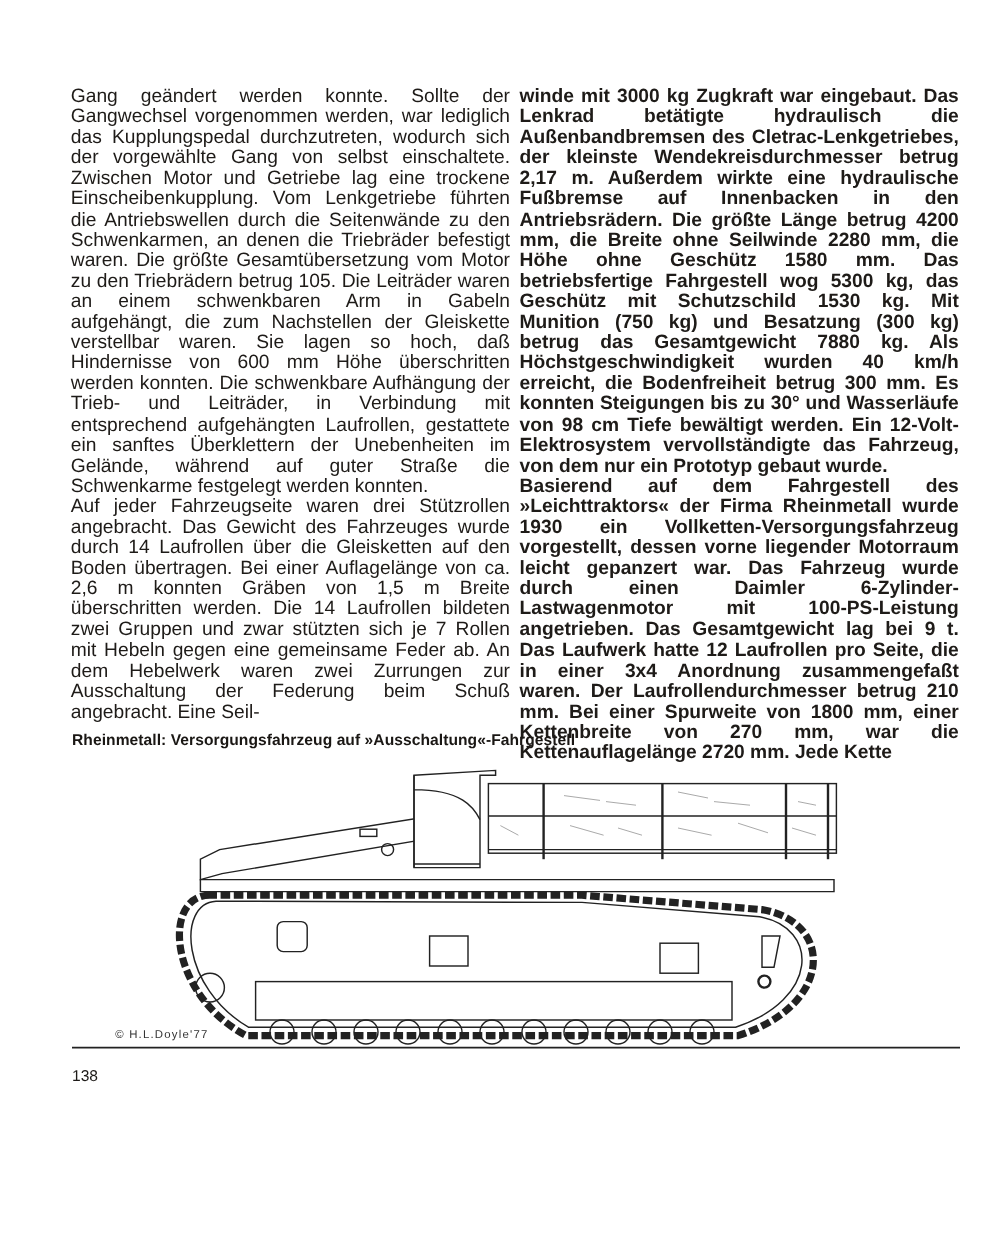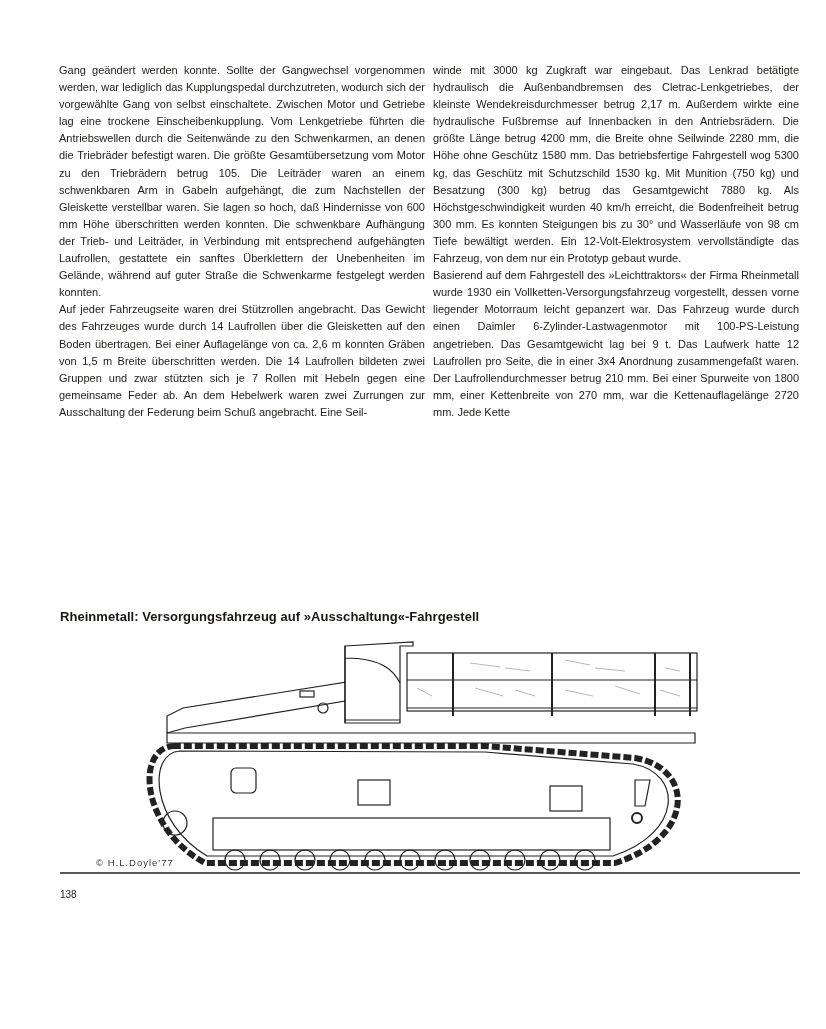--- a/index.html
+++ b/index.html
@@ -1,26 +1,26 @@
 <!DOCTYPE html>
 <html><head>
 <meta charset="utf-8">
 <style>
   html, body { margin: 0; padding: 0; background: #ffffff; }
   body { width: 826px; height: 1029px; position: relative; overflow: hidden;
          font-family: "Liberation Sans", sans-serif; color: #1e1b18; }
-  .col { position: absolute; top: 62px; width: 366px; font-size: 11px; line-height: 17.1px;
+  .col { position: absolute; top: 72px; width: 366px; font-size: 16px; line-height: 17.1px;
          text-align: justify; }
   .col-left { left: 59px; }
-  .col-right { left: 433px; }
+  .col-right { left: 433px; font-weight: bold; }
   .col p { margin: 0; text-indent: 0; }
   .caption { position: absolute; left: 60px; top: 609px; font-size: 13px; font-weight: bold; color: #1a1714; letter-spacing: 0.05px; }
   .drawing { position: absolute; left: 55px; top: 628px; width: 760px; height: 255px; }
   .credit { position: absolute; left: 96px; top: 857px; font-size: 9.5px; letter-spacing: 1px; color: #333; }
-  .pagenum { position: absolute; left: 60px; top: 889px; font-size: 10px; color: #1e1b18; }
+  .pagenum { position: absolute; left: 60px; top: 889px; font-size: 13px; color: #1e1b18; }
 </style>
 </head>
 <body>
 
 <div class="col col-left">
   <p>Gang geändert werden konnte. Sollte der Gangwechsel vorgenommen werden, war lediglich das Kupplungspedal durchzutreten, wodurch sich der vorgewählte Gang von selbst einschaltete. Zwischen Motor und Getriebe lag eine trockene Einscheibenkupplung. Vom Lenkgetriebe führten die Antriebswellen durch die Seitenwände zu den Schwenkarmen, an denen die Triebräder befestigt waren. Die größte Gesamtübersetzung vom Motor zu den Triebrädern betrug 105. Die Leiträder waren an einem schwenkbaren Arm in Gabeln aufgehängt, die zum Nachstellen der Gleiskette verstellbar waren. Sie lagen so hoch, daß Hindernisse von 600 mm Höhe überschritten werden konnten. Die schwenkbare Aufhängung der Trieb- und Leiträder, in Verbindung mit entsprechend aufgehängten Laufrollen, gestattete ein sanftes Überklettern der Unebenheiten im Gelände, während auf guter Straße die Schwenkarme festgelegt werden konnten.</p>
   <p>Auf jeder Fahrzeugseite waren drei Stützrollen angebracht. Das Gewicht des Fahrzeuges wurde durch 14 Laufrollen über die Gleisketten auf den Boden übertragen. Bei einer Auflagelänge von ca. 2,6 m konnten Gräben von 1,5 m Breite überschritten werden. Die 14 Laufrollen bildeten zwei Gruppen und zwar stützten sich je 7 Rollen mit Hebeln gegen eine gemeinsame Feder ab. An dem Hebelwerk waren zwei Zurrungen zur Ausschaltung der Federung beim Schuß angebracht. Eine Seil-</p>
 </div>
 
 <div class="col col-right">

